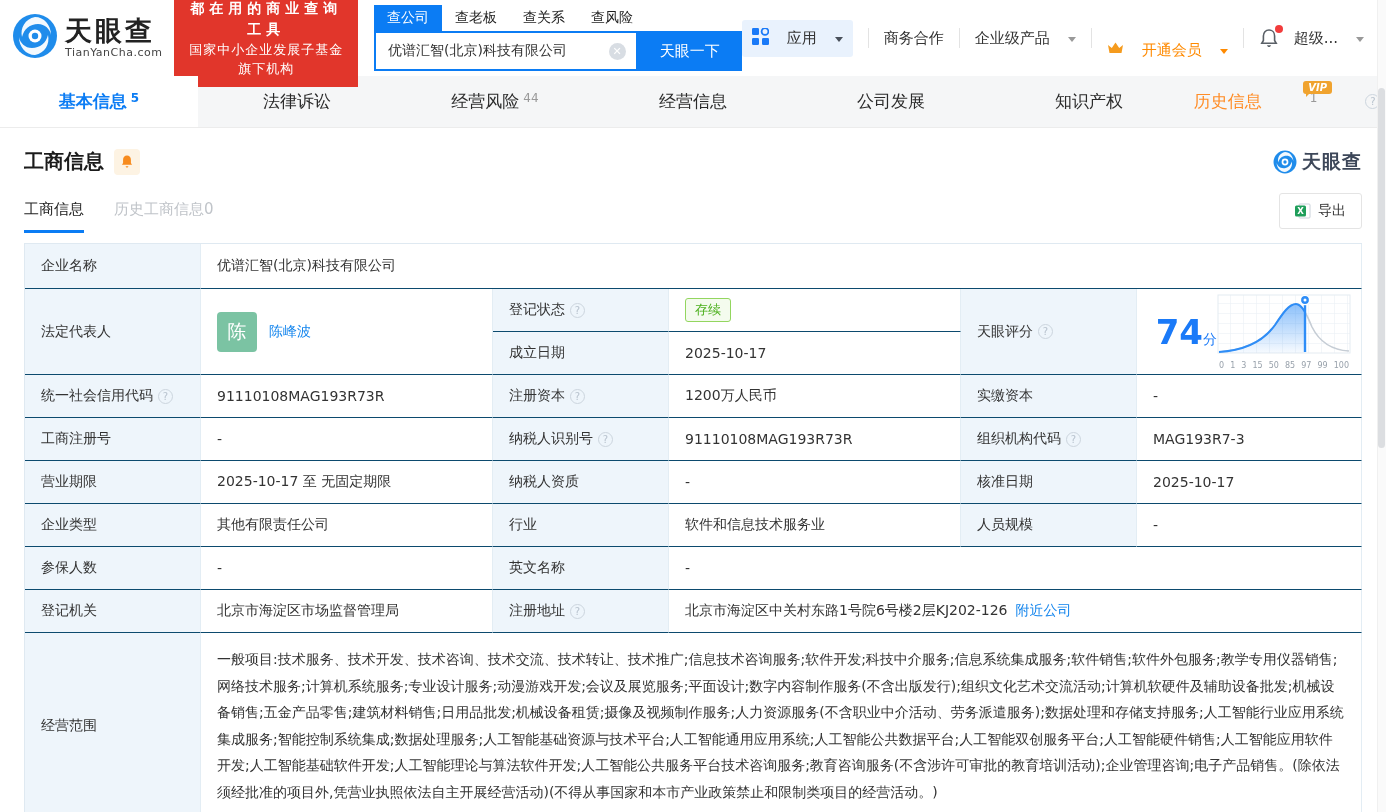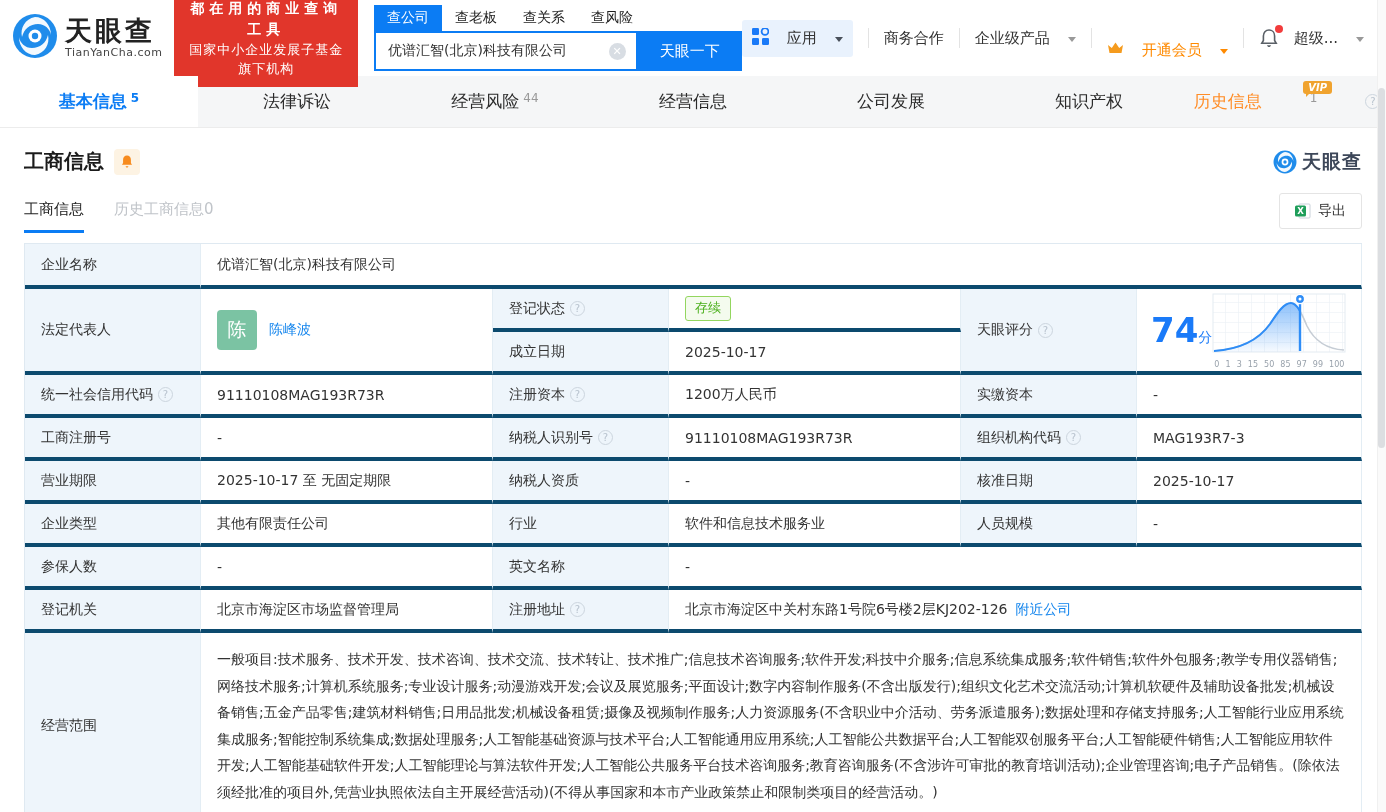--- a/index.html
+++ b/index.html
@@ -55,29 +55,29 @@
   .corner-logo .txt { font-size:19px; font-weight:bold; color:#3d4759; letter-spacing:1px; }
 
   .subtab-row { display:flex; align-items:flex-end; margin-top:18px; }
   .subtab { font-size:15px; color:#222; padding-bottom:11px; margin-right:30px; cursor:pointer; border-bottom:3px solid transparent; }
   .subtab.active { border-bottom-color:#0b7cf4; }
   .subtab.dim { color:#c0c4c9; }
   .export-btn { margin-left:auto; display:flex; align-items:center; gap:7px; border:1px solid #e4e4e4; border-radius:3px; background:#fff; padding:8px 15px; font-size:14px; color:#333; cursor:pointer; font-family:inherit; margin-bottom:4px; }
 
   
   .info-table { margin-top:10px; display:grid; grid-template-columns:176px 292px 176px 292px 176px 1fr; grid-template-rows:45px 86px 43px 43px 43px 43px 43px 43px auto; border:1px solid #dfe9f1; border-right:none; border-bottom:none; font-size:14px; }
-  .cell { display:flex; align-items:center; padding:0 16px; border-right:1px solid #e3edf4; border-bottom:4px solid #0c4a6e; background:#fff; min-width:0; }
+  .cell { display:flex; align-items:center; padding:0 16px; border-right:1px solid #e3edf4; border-bottom:1px solid #0c4a6e; background:#fff; min-width:0; }
   .cell.lbl { background:#eef5fb; color:#333; gap:5px; }
   .span5 { grid-column:span 5; }
   .span3 { grid-column:span 3; }
   .subgrid { grid-column:span 2; display:grid; grid-template-columns:176px 1fr; grid-template-rows:43px 43px; padding:0; border:none;text-align:right; }
   .avatar { width:40px; height:40px; border-radius:4px; background:#7bc3a3; color:#fff; font-size:19px; display:flex; align-items:center; justify-content:center; margin-right:12px; flex:none; }
   .link { color:#1284ed; cursor:pointer; text-decoration:none; }
   .status-badge { display:inline-block; color:#4cb01e; background:#f4fbee; border:1px solid #93d65f; border-radius:3px; font-size:13px; padding:2px 9px; line-height:1.4; }
-  .score-cell { justify-content:flex-start; padding:0 10px 0 14px; }
+  .score-cell { justify-content:flex-end; padding:0 10px 0 14px; }
   .score-num { color:#1a7af8; font-weight:bold; font-size:34px; line-height:1; }
   .score-unit { font-size:14px; font-weight:normal; }
   .score-chart { width:134px; }
   .tick-row { display:flex; justify-content:space-between; font-size:8px; color:#98a1ab; padding:1px 2px 0 2px; }
   .scope-cell { display:block; padding:13px 16px; line-height:26.5px; color:#333; }
   .addr-cell { gap:8px; }
 
   
   .scroll-track { position:absolute; right:0; top:0; width:9px; height:812px; background:#fafafa; border-left:1px solid #f0f0f0; }
   .scroll-thumb { position:absolute; right:1px; top:88px; width:7px; height:360px; border-radius:4px; background:#dcdee1; cursor:grab; }

